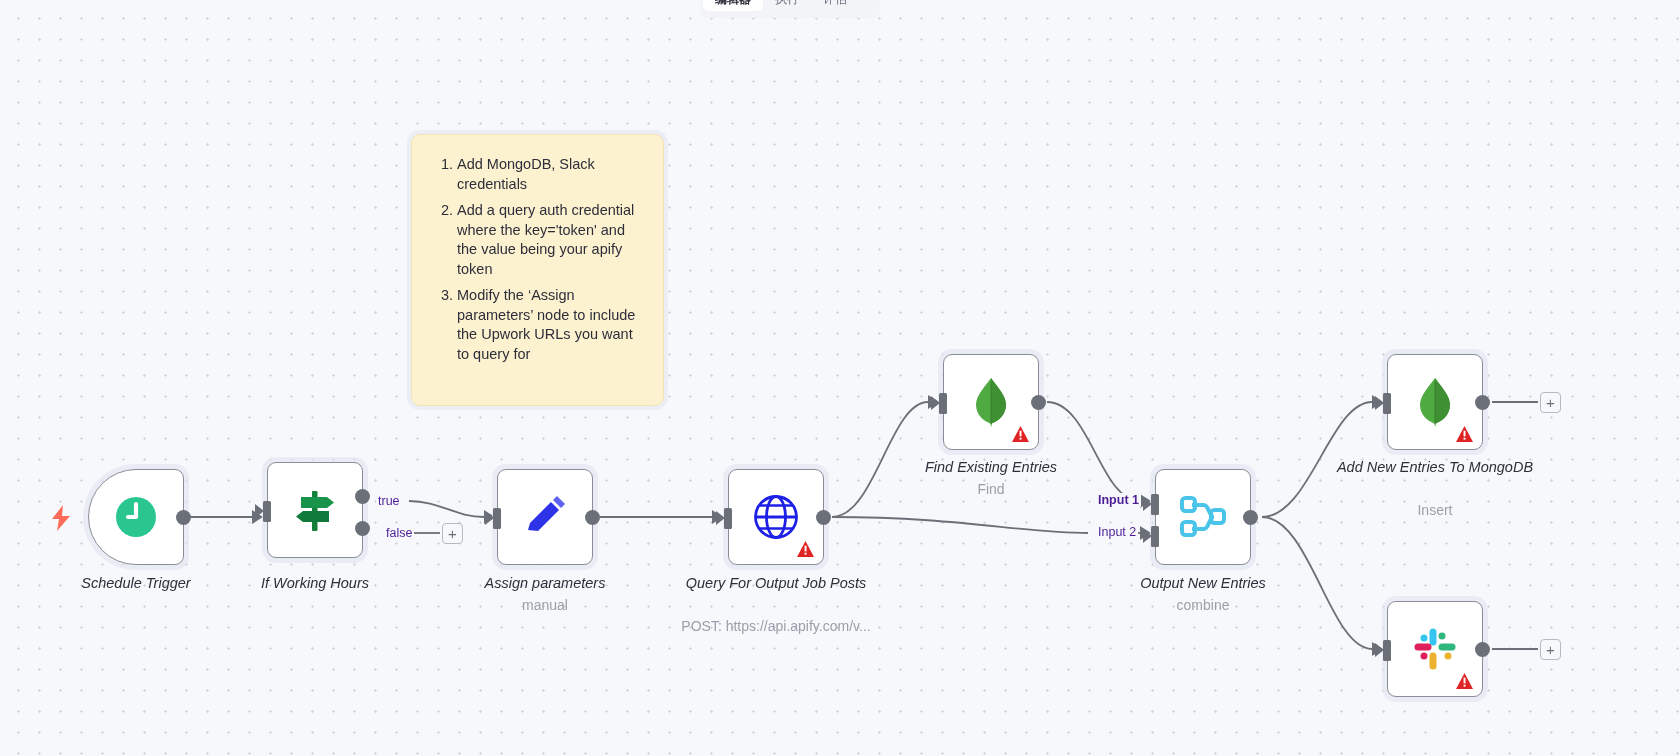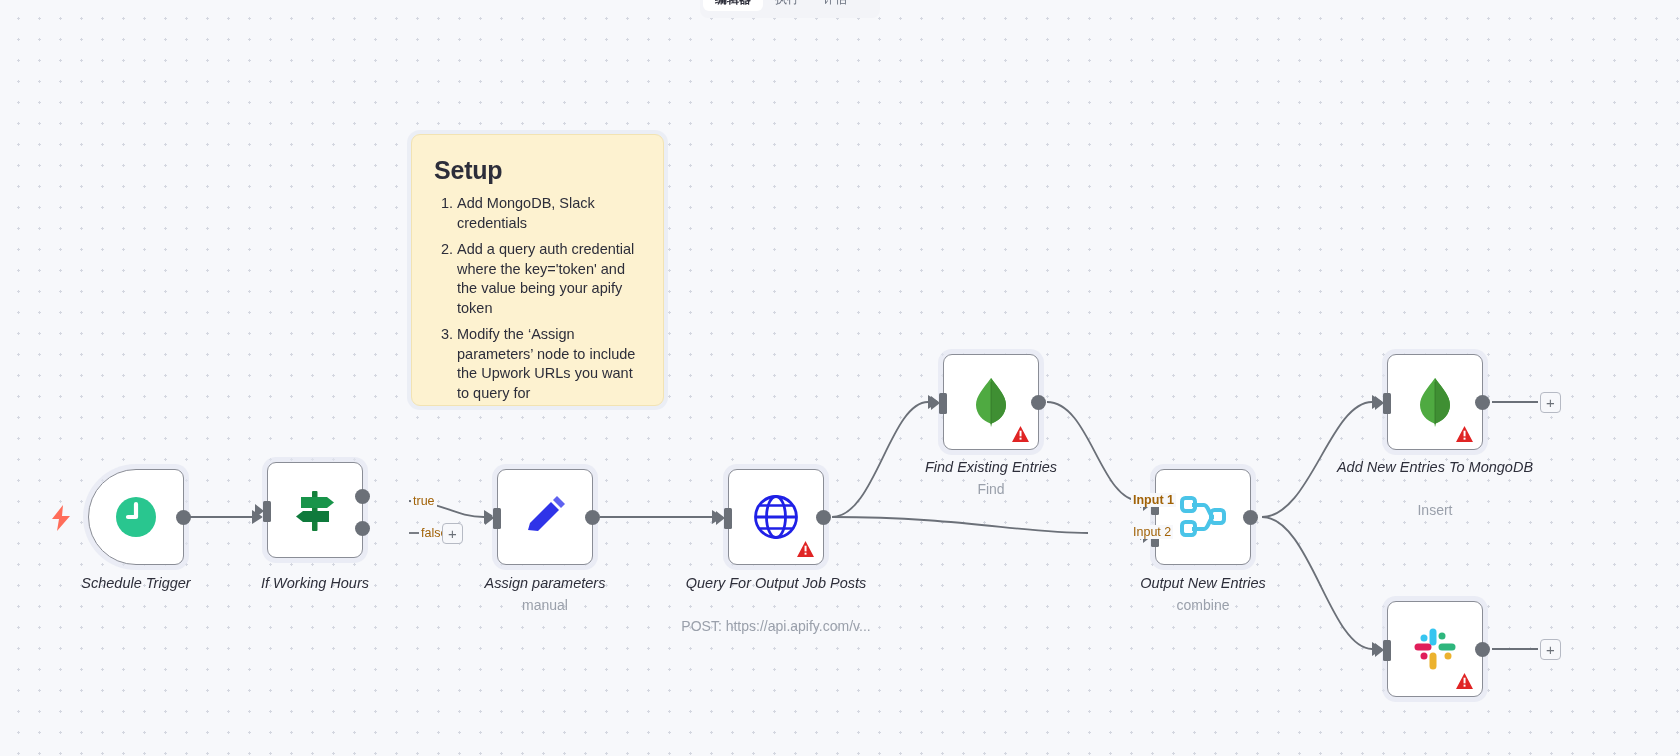--- a/index.html
+++ b/index.html
@@ -95,22 +95,22 @@
     width: 17px; height: 16px; z-index: 13;
   }
   .plus-btn {
     position: absolute; width: 21px; height: 21px;
     border: 1.4px solid #b6bac4; border-radius: 4px;
     background: #f7f8fb; z-index: 14;
     display: flex; align-items: center; justify-content: center;
     color: #6b7078; font-size: 15px; line-height: 15px;
   }
   .edge-label {
-    position: absolute; font-size: 12.5px; color: #a16207;
-    background: #f7f8fb; padding: 0 2px; z-index: 11; white-space: nowrap; margin-left: 35px;
+    position: absolute; font-size: 12.5px; color: #4c1d95;
+    background: #f7f8fb; padding: 0 2px; z-index: 11; white-space: nowrap;
   }
   #lightning { position: absolute; left: 50px; top: 505px; z-index: 13; }
   svg.wires { position: absolute; inset: 0; width: 1680px; height: 756px; z-index: 5; }
 </style>
 </head>
 <body>
 
 <div id="canvas">
 
   <div id="tabstrip">
@@ -147,21 +147,20 @@
 
     <path d="M 1262,517 C 1310,517 1330,649 1372,649" stroke="#6b7078" stroke-width="1.8" fill="none"></path>
     <polygon points="1372,642 1383,649 1372,656" fill="#6b7078"></polygon>
 
     <path d="M 1492,402 L 1538,402" stroke="#6b7078" stroke-width="1.8" fill="none"></path>
 
     <path d="M 1492,649 L 1538,649" stroke="#6b7078" stroke-width="1.8" fill="none"></path>
   </svg>
 
   <div id="sticky">
-    <h1>Setup</h1>
     <ol>
       <li>Add MongoDB, Slack credentials</li>
       <li>Add a query auth credential where the key='token' and the value being your apify token</li>
       <li>Modify the ‘Assign parameters’ node to include the Upwork URLs you want to query for</li>
     </ol>
   </div>
 
   <svg id="lightning" width="22" height="26" viewBox="0 0 22 26">
     <path d="M13 0 L2 14 h7 l-2 12 L20 11 h-8 z" fill="#ff6d5a"></path>
   </svg>

